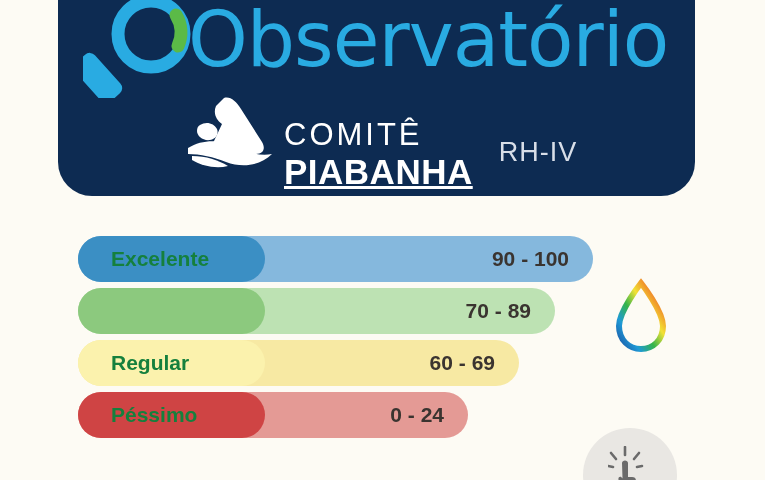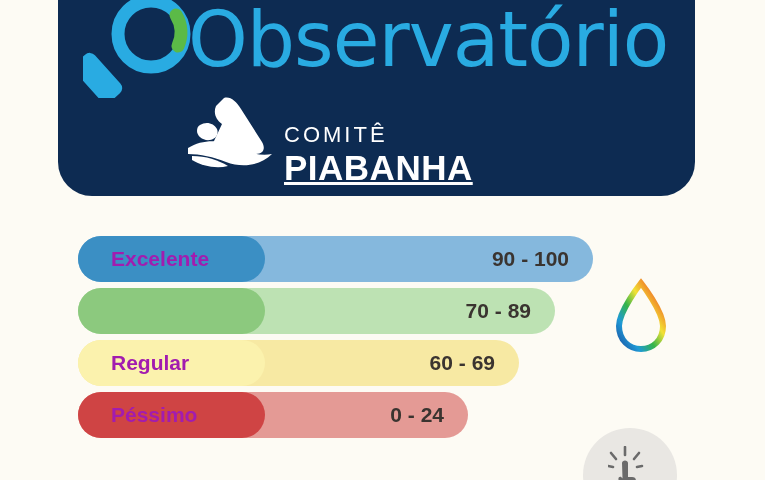--- a/index.html
+++ b/index.html
@@ -73,21 +73,21 @@
 
   #committee-wordmark {
     margin-left: 10px;
     display: flex;
     flex-direction: column;
     justify-content: center;
     line-height: 1;
   }
 
   #committee-line1 {
-    font-size: 22px;
+    font-size: 31px;
     letter-spacing: 3px;
     color: #ffffff;
     font-weight: 400;
     font-family: "Liberation Sans", sans-serif;
     margin-top: 44px;
   }
 
   #committee-line2 {
     font-size: 35px;
     letter-spacing: 0.5px;
@@ -141,21 +141,21 @@
   }
 
   .legend-label {
     position: absolute;
     left: 33px;
     top: 0;
     height: 46px;
     line-height: 46px;
     font-size: 21px;
     font-weight: bold;
-    color: #a21caf;
+    color: #15803d;
     white-space: nowrap;
     text-align: center;
   }
 
   .legend-value {
     position: absolute;
     top: 0;
     height: 64px;
     line-height: 46px;
     font-size: 21px;
@@ -216,20 +216,21 @@
       <path d="M2 54 C18 44 38 46 54 54 C66 60 76 62 86 60
                C74 72 56 74 40 68 C28 63 14 60 2 60 Z" fill="#ffffff"></path>
       <path d="M6 62 C20 62 32 66 42 72 C30 75 16 72 6 66 Z" fill="#ffffff"></path>
     </svg>
 
     <div id="committee-wordmark">
       <div id="committee-line1">COMITÊ</div>
       <div id="committee-line2">PIABANHA</div>
     </div>
 
+    <div id="region-code">RH-IV</div>
   </div>
 </div>
 
 <div id="legend">
     <div class="legend-row">
       <div class="legend-track" style="background: rgb(133, 184, 221); width: 515px;"></div>
       <div class="legend-chip" style="background: rgb(59, 143, 196);"></div>
       <div class="legend-label">Excelente</div>
       <div class="legend-value" style="right: 109px;">90 - 100</div>
     </div>

